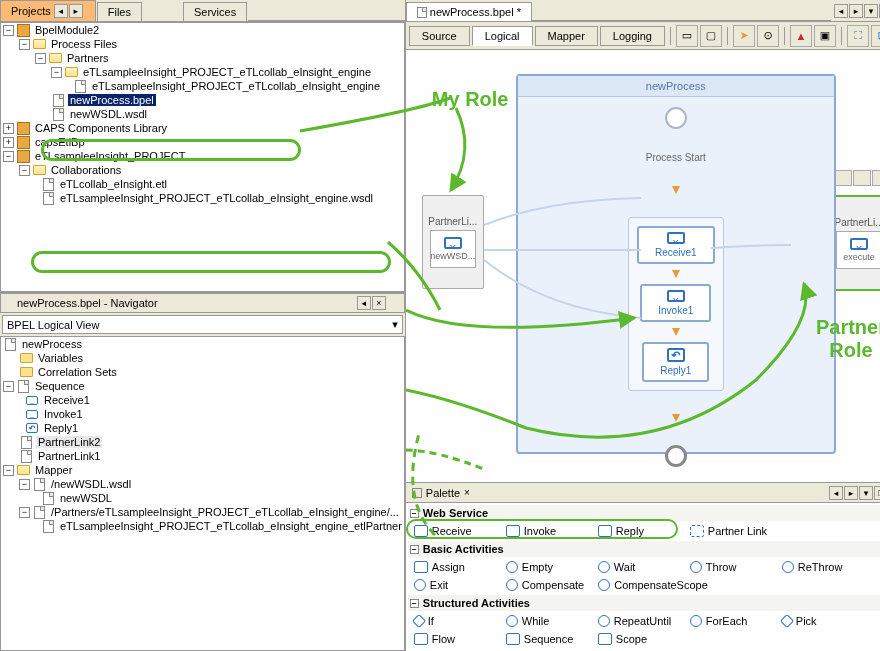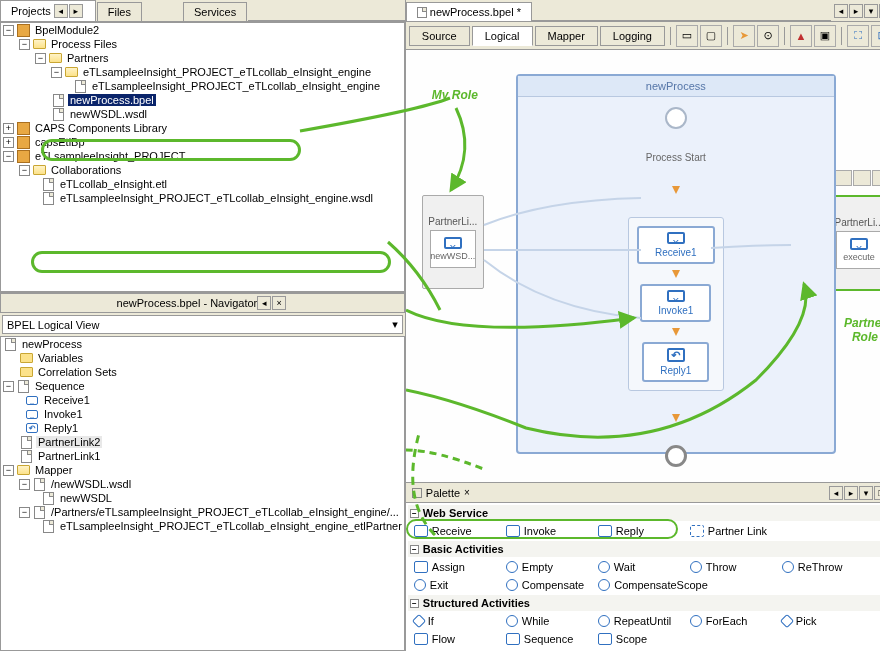--- a/index.html
+++ b/index.html
@@ -4,40 +4,40 @@
 <style>
 * { box-sizing: border-box; margin: 0; padding: 0; font-family: Tahoma, sans-serif; font-size: 11px; }
 body { background: #ece9d8; width: 880px; height: 651px; overflow: hidden; position: relative; }
 .main-layout { display: flex; height: 100%; }
 .left-panel { width: 426px; display: flex; flex-direction: column; }
 .right-panel { flex: 1; display: flex; flex-direction: column; border-left: 1px solid #999; }
 
 
 .tab-bar { display: flex; background: #ece9d8; border-bottom: 1px solid #999; height: 22px; align-items: flex-end; }
 .tab { padding: 3px 10px; border: 1px solid #999; border-bottom: none; background: #ece9d8; margin-right: 1px; cursor: pointer; display: flex; align-items: center; gap: 3px; }
-.tab.active { background: #ffffff; }
+.tab.active { background: #fdba74; }
 .tab-spacer { flex: 1; border-bottom: 1px solid #999; }
 .tab-controls { display: flex; gap: 1px; padding-right: 2px; }
 .small-btn { width: 14px; height: 14px; border: 1px solid #999; background: #ece9d8; display: flex; align-items: center; justify-content: center; font-size: 9px; cursor: pointer; }
 
 
 .tree-panel { flex: 1; background: #fff; overflow: auto; border: 1px solid #999; position: relative; }
 .tree-node { display: flex; align-items: center; padding: 1px 0; white-space: nowrap; }
 .tree-toggle { width: 11px; height: 11px; border: 1px solid #888; display: inline-flex; align-items: center; justify-content: center; font-size: 9px; margin-right: 2px; cursor: pointer; background: #fff; line-height: 1; }
 .tree-icon { width: 14px; height: 12px; display: inline-flex; align-items: center; justify-content: center; margin-right: 3px; }
 .folder-icon { width: 13px; height: 10px; background: #fce28a; border: 1px solid #c9a633; border-radius: 1px; }
 .folder-open { background: linear-gradient(#fff3c7, #fce28a); }
 .file-icon { width: 11px; height: 13px; background: #fff; border: 1px solid #888; position: relative; }
 .file-icon::after { content: ''; position: absolute; top: 0; right: 0; width: 3px; height: 3px; background: #ece9d8; border-left: 1px solid #888; border-bottom: 1px solid #888; }
 .proj-icon { width: 13px; height: 13px; background: #e8a843; border: 1px solid #aa7020; }
 .tree-label { cursor: default; padding: 0 2px; }
 .tree-label.selected { background: #0a246a; color: #fff; }
 
 
-.nav-header { background: #ece9d8; border: 1px solid #999; padding: 2px 6px; display: flex; align-items: center; justify-content: center; height: 20px; }
+.nav-header { background: #ece9d8; border: 1px solid #999; padding: 2px 16px; display: flex; align-items: center; justify-content: space-between; height: 20px; }
 .nav-dropdown { background: #fff; border: 1px solid #999; padding: 2px 4px; margin: 2px; display: flex; justify-content: space-between; align-items: center; }
 
 
 .editor-header { display: flex; background: #ece9d8; border-bottom: 1px solid #999; height: 22px; align-items: flex-end; }
 .editor-tab { padding: 3px 10px; border: 1px solid #999; border-bottom: none; background: #fff; display: flex; align-items: center; gap: 3px; }
 .editor-toolbar { display: flex; background: #ece9d8; border-bottom: 1px solid #999; padding: 3px; gap: 2px; height: 28px; align-items: center; }
 .view-tab { padding: 3px 12px; border: 1px solid #999; background: #ece9d8; cursor: pointer; }
 .view-tab.active { background: #fff; border-bottom-color: #fff; }
 .tool-btn { width: 22px; height: 22px; border: 1px solid #aaa; background: #ece9d8; display: flex; align-items: center; justify-content: center; cursor: pointer; }
 .tool-sep { width: 1px; height: 18px; background: #999; margin: 0 3px; }
@@ -58,21 +58,21 @@
 
 .partner-box { position: absolute; width: 62px; border: 1px solid #aaa; background: #f0f0f0; border-radius: 2px; padding: 20px; display: flex; flex-direction: column; align-items: center; gap: 3px; }
 .partner-box.left { left: 16px; top: 145px; }
 .partner-box.right { right: 6px; top: 145px; border: 2px solid #5cb82c; }
 .partner-header { font-size: 10px; color: #555; }
 .partner-inner { border: 1px solid #aaa; background: #fff; width: 46px; padding: 6px 0; display: flex; flex-direction: column; align-items: center; gap: 2px; }
 .partner-tools { display: flex; gap: 1px; position: absolute; right: 6px; top: 120px; }
 .mini-tool { width: 18px; height: 16px; border: 1px solid #aaa; background: #ece9d8; }
 
 
-.annotation { position: absolute; color: #5cb82c; font-weight: bold; font-size: 12px; font-style: italic; z-index: 10; }
+.annotation { position: absolute; color: #5cb82c; font-weight: bold; font-size: 20px; z-index: 10; }
 .arrow-svg { position: absolute; pointer-events: none; z-index: 5; }
 .highlight-oval { position: absolute; border: 3px solid #5cb82c; border-radius: 18px; pointer-events: none; z-index: 8; }
 
 
 .palette-panel { border-top: 1px solid #999; background: #fff; }
 .palette-header { display: flex; align-items: center; background: #ece9d8; border-bottom: 1px solid #999; padding: 2px 6px; height: 20px; justify-content: space-between; }
 .palette-body { padding: 2px; }
 .palette-group-header { display: flex; align-items: center; gap: 4px; font-weight: bold; padding: 2px; background: #f4f4f0; }
 .palette-row { display: flex; flex-wrap: wrap; gap: 2px; padding: 2px 0; }
 .palette-item { display: flex; align-items: center; gap: 4px; padding: 2px 6px; cursor: pointer; min-width: 90px; }

